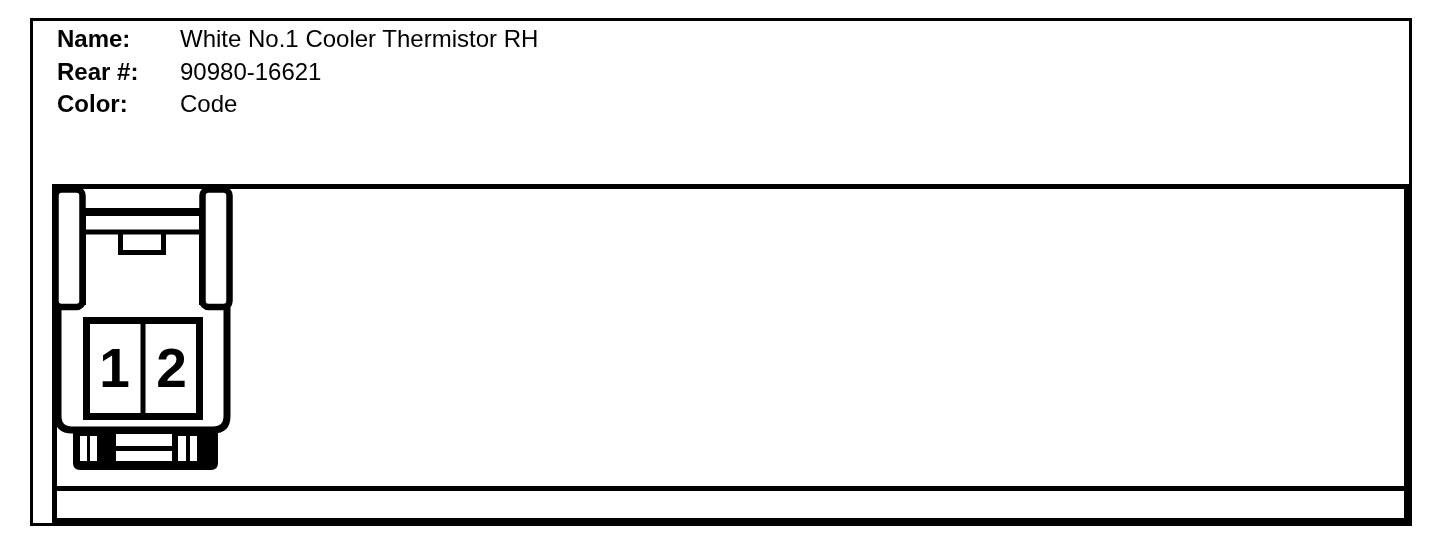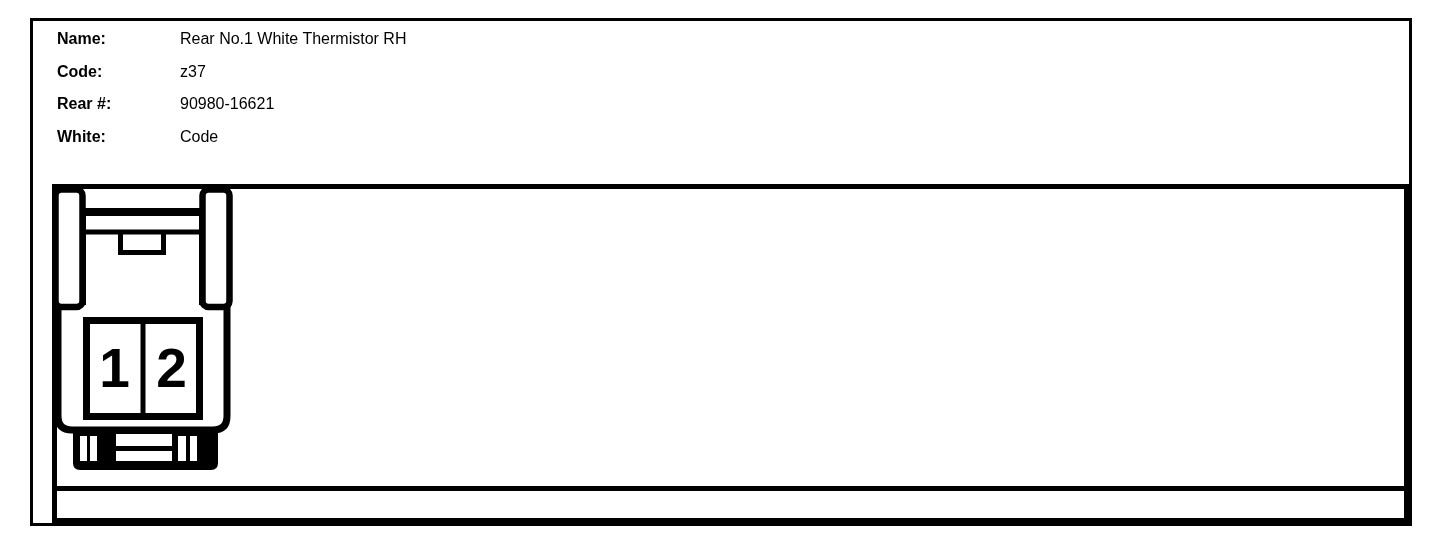--- a/index.html
+++ b/index.html
@@ -16,21 +16,21 @@
     border:3px solid #000;
     box-sizing:border-box;
     background:#fff;
   }
   .header {
     position:absolute; left:24px; top:2px;
   }
   .field-row {
     display:flex;
     line-height:32.5px;
-    font-size:16px;
+    font-size:24px;
     white-space:nowrap;
   }
   .field-label {
     width:123px;
     font-weight:bold;
   }
   .field-value { font-weight:normal; }
   .diagram-table {
     position:absolute; left:19px; top:163px; right:0; bottom:0;
     border:5px solid #000;
@@ -51,32 +51,28 @@
   }
 </style>
 </head>
 <body>
 
 <div class="frame">
 
   <div class="header">
     <div class="field-row">
       <span class="field-label">Name:</span>
-      <span class="field-value">Rear No.1 White Thermistor RH</span>
-    </div>
-    <div class="field-row">
-      <span class="field-label">Code:</span>
-      <span class="field-value">z37</span>
+      <span class="field-value">White No.1 Cooler Thermistor RH</span>
     </div>
     <div class="field-row">
       <span class="field-label">Rear #:</span>
       <span class="field-value">90980-16621</span>
     </div>
     <div class="field-row">
-      <span class="field-label">White:</span>
+      <span class="field-label">Color:</span>
       <span class="field-value">Code</span>
     </div>
   </div>
 
   <div class="diagram-table">
     <div class="drawing-cell">
 
       <svg class="connector-svg" width="182" height="290" viewBox="0 0 182 290" xmlns="http://www.w3.org/2000/svg">
 
         <path d="M 30 119 L 30 26 L 151 26 L 151 119" fill="none" stroke="#000" stroke-width="8"></path>

